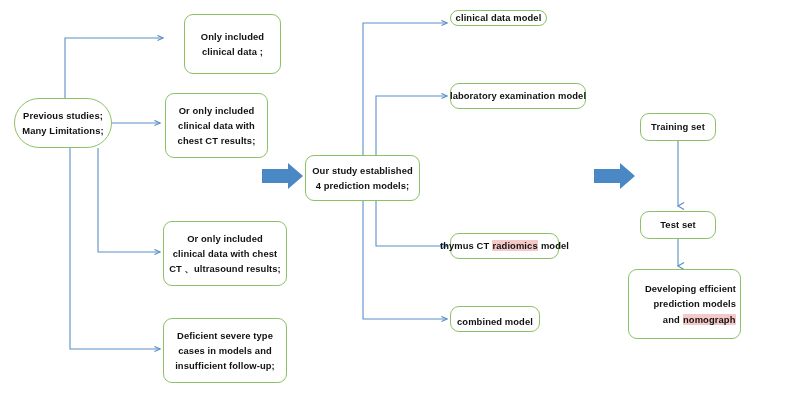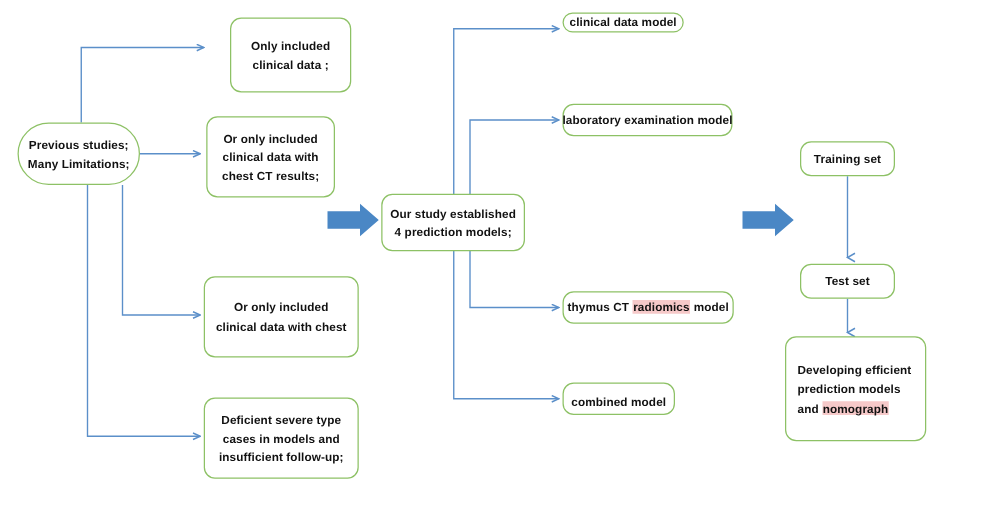--- a/index.html
+++ b/index.html
@@ -114,20 +114,21 @@
 
   <div class="node" style="left:165px; top:93px; width:103px; height:65px;">
     <span class="ln">Or only included</span>
     <span class="ln">clinical data with</span>
     <span class="ln">chest CT results;</span>
   </div>
 
   <div class="node" style="left:163px; top:221px; width:124px; height:65px;">
     <span class="ln">Or only included</span>
     <span class="ln">clinical data with chest</span>
+    <span class="ln">CT 、ultrasound results;</span>
   </div>
 
   <div class="node" style="left:163px; top:318px; width:124px; height:65px;justify-content:center;">
     <span class="ln">Deficient severe type</span>
     <span class="ln">cases in models and</span>
     <span class="ln">insufficient follow-up;</span>
   </div>
 
   <div class="node" style="left:305px; top:155px; width:115px; height:46px;">
     <span class="ln">Our study established</span>
@@ -135,35 +136,35 @@
   </div>
 
   <div class="node" style="left:450px; top:10px; width:97px; height:16px;">
     <span class="ln">clinical data model</span>
   </div>
 
   <div class="node" style="left:450px; top:83px; width:136px; height:26px;">
     <span class="ln">laboratory examination model</span>
   </div>
 
-  <div class="node" style="left:450px; top:233px; width:137px; height:26px;">
+  <div class="node" style="left:450px; top:233px; width:109px; height:26px;">
     <span class="ln"><span>thymus CT </span><span class="hl">radiomics</span><span> model</span></span>
   </div>
 
   <div class="node" style="left:450px; top:306px; width:90px; height:26px;justify-content:flex-end;">
     <span class="ln">combined model</span>
   </div>
 
   <div class="node" style="left:640px; top:113px; width:76px; height:28px;">
     <span class="ln">Training set</span>
   </div>
 
   <div class="node" style="left:640px; top:211px; width:76px; height:28px;">
     <span class="ln">Test set</span>
   </div>
 
-  <div class="node left-align" style="left:628px; top:269px; width:113px; height:84px;">
+  <div class="node left-align" style="left:628px; top:269px; width:113px; height:70px;align-items:flex-end;">
     <span class="ln">Developing efficient</span>
     <span class="ln">prediction models</span>
     <span class="ln"><span>and </span><span class="hl">nomograph</span></span>
   </div>
 
 </div>
 
 </body></html>

